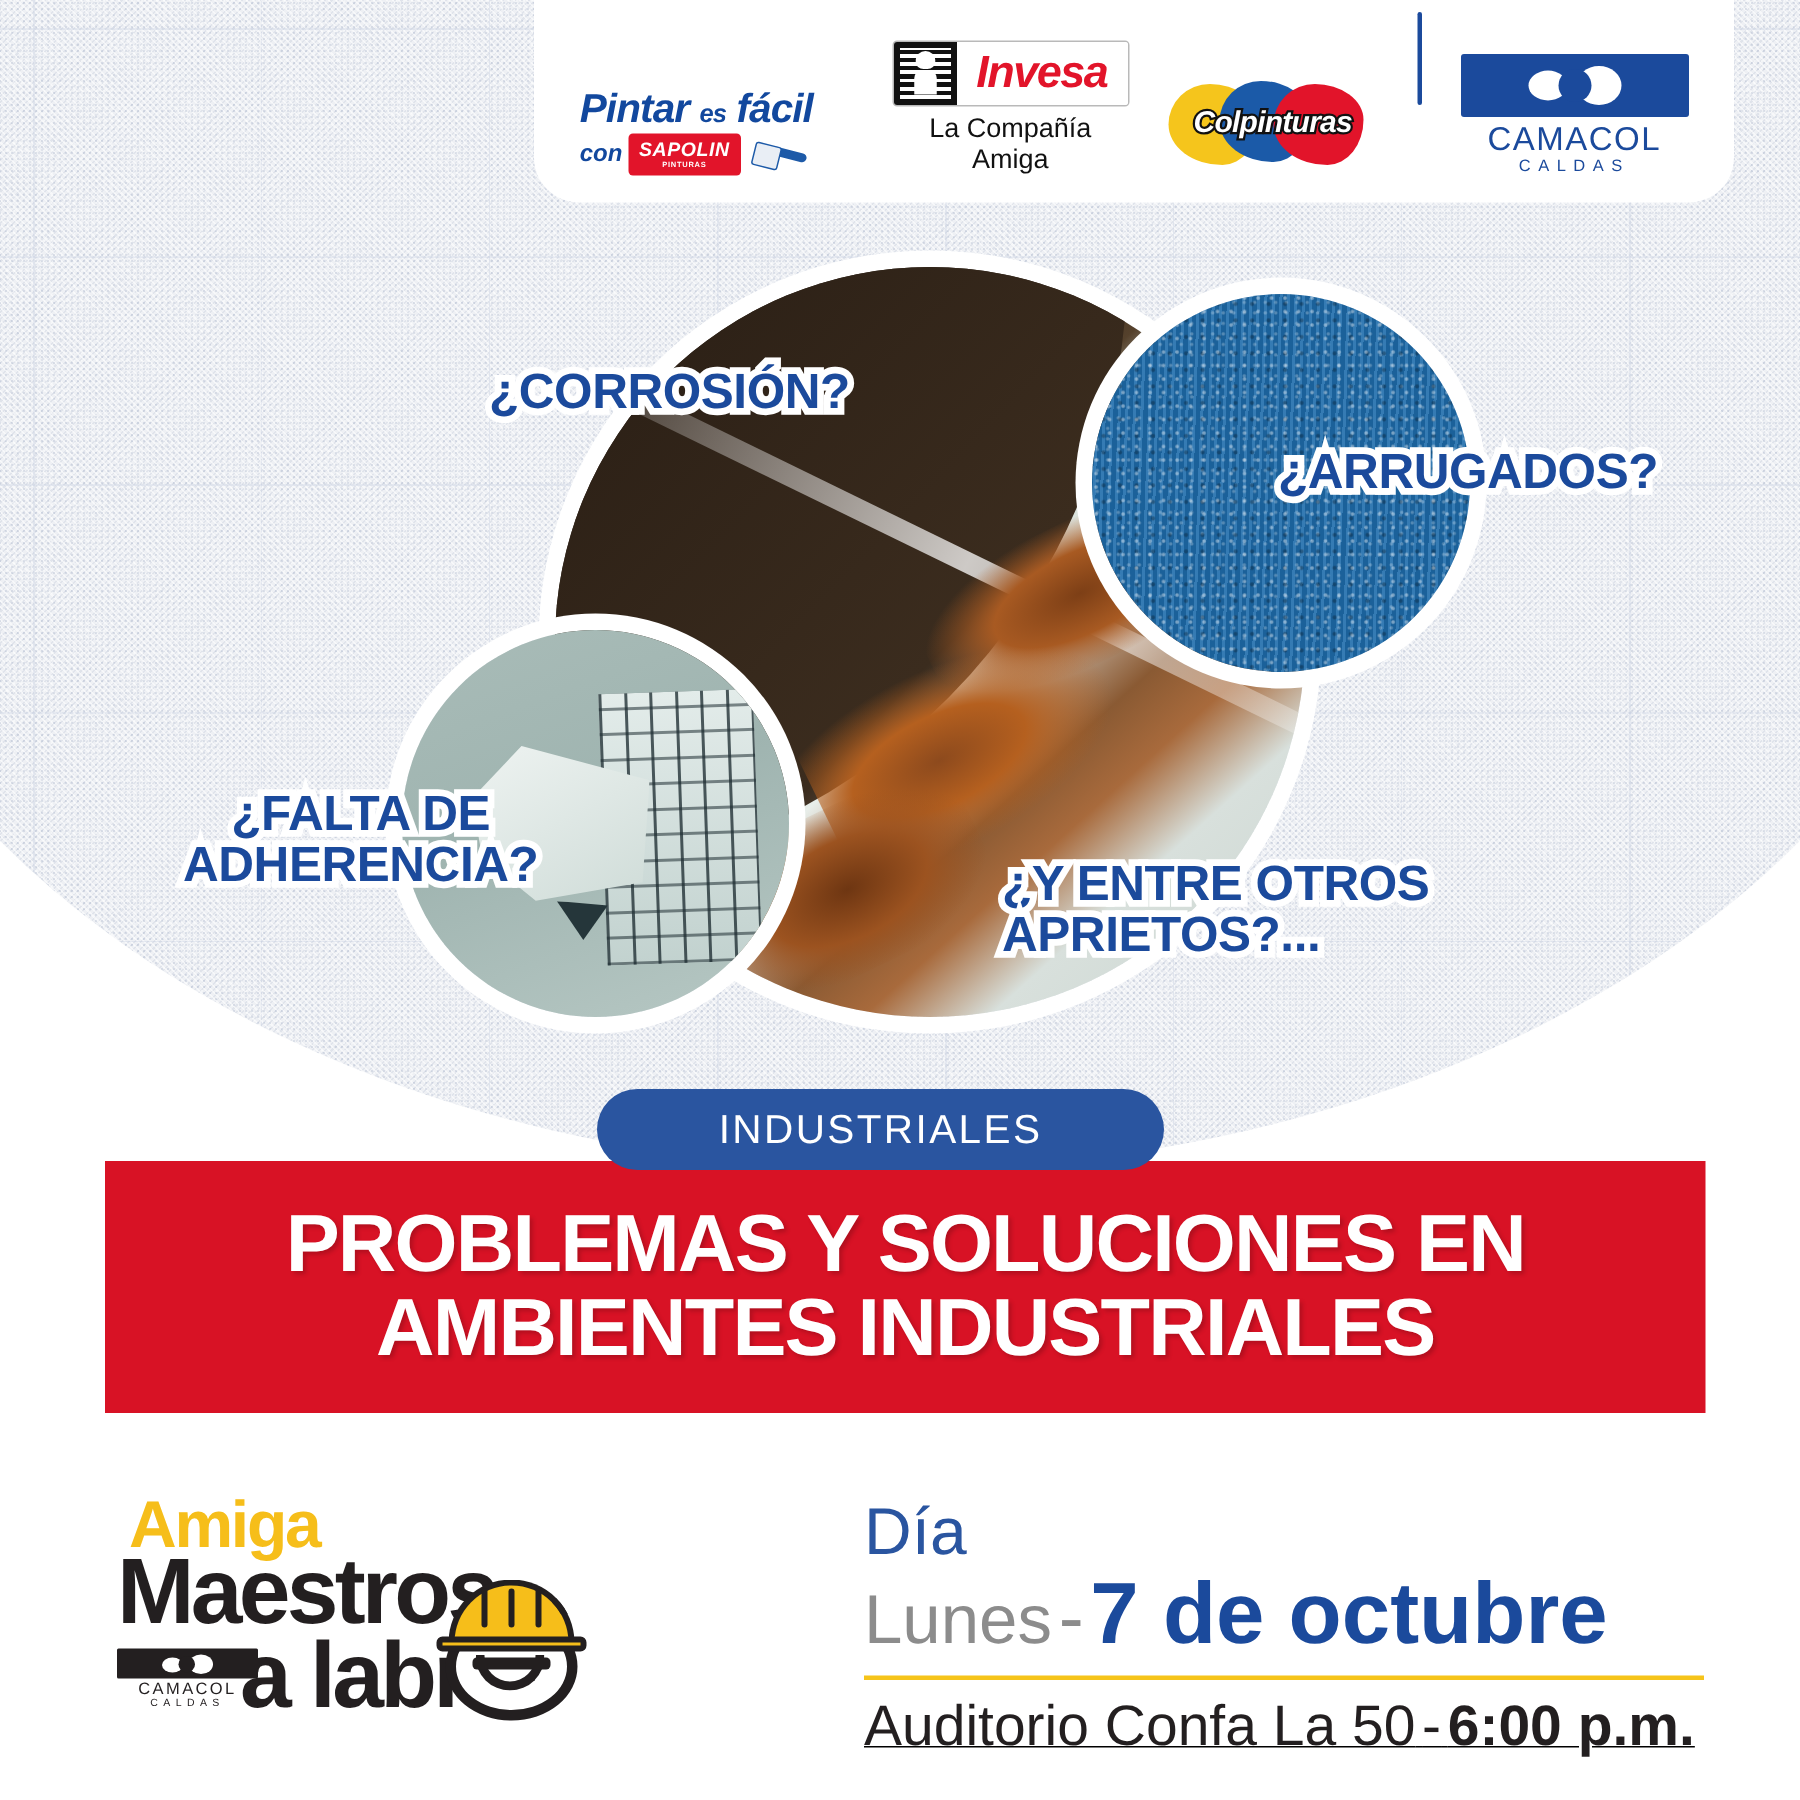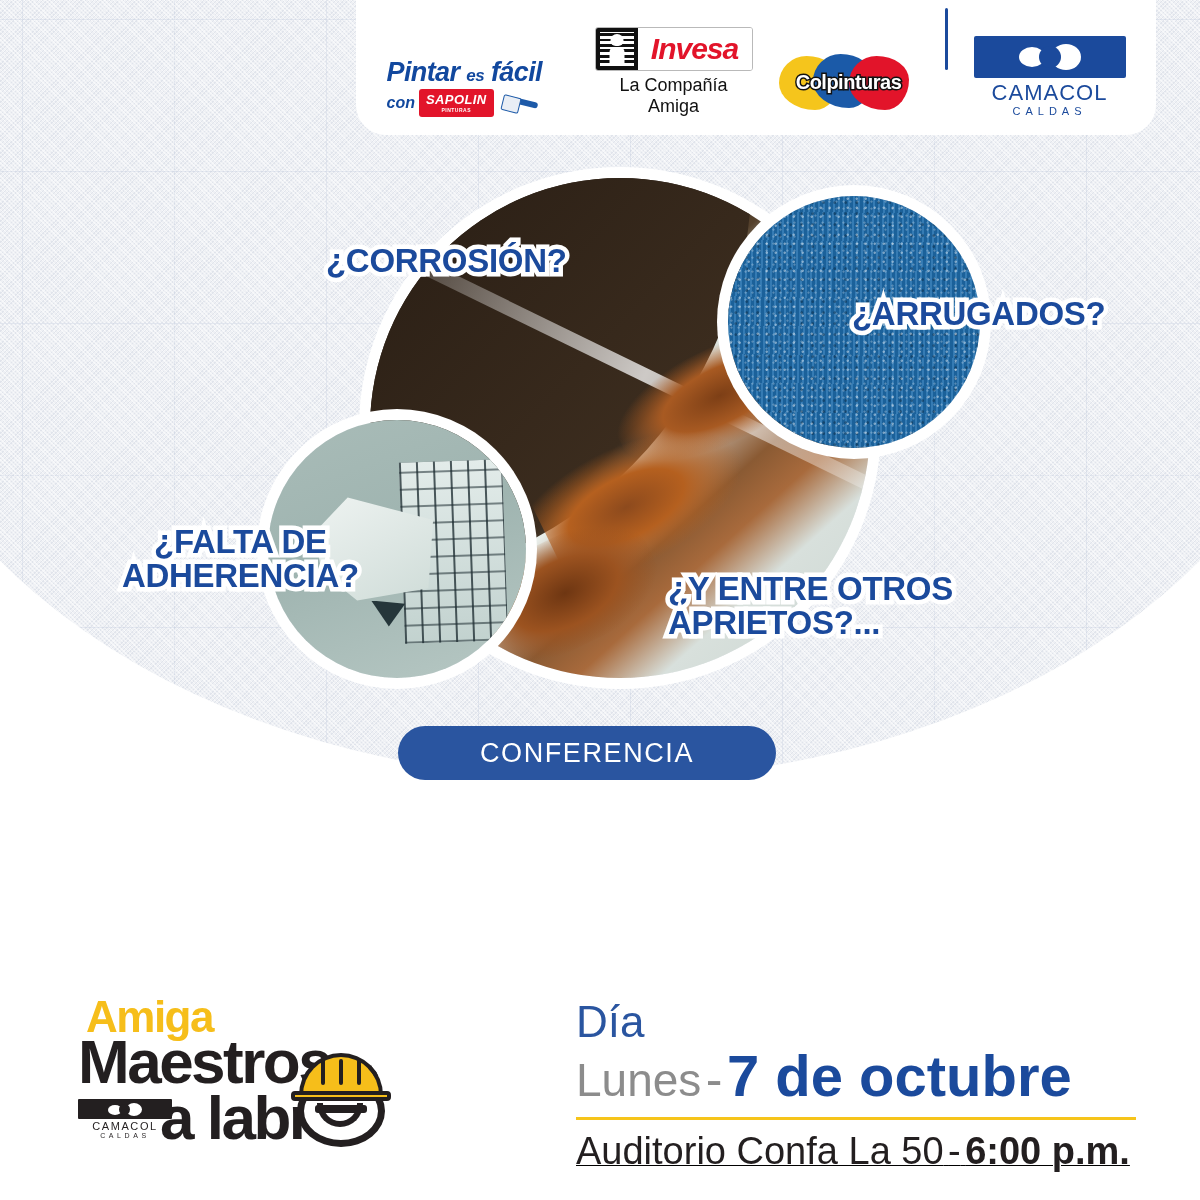--- a/index.html
+++ b/index.html
@@ -99,21 +99,21 @@
   .invesa .word span{ color:#E2142A; font-weight:800; font-size:30px; font-style:italic; letter-spacing:-1px;}
   .invesa .tag { text-align:center; font-size:18px; color:#111; margin-top:4px; font-weight:400;}
 
   
   .colp { width: 140px; height: 70px; position: relative; display:flex; align-items:center; justify-content:center;}
   .colp .blob { position:absolute; width:60px; height:54px; border-radius:46% 54% 40% 60% / 50% 44% 56% 50%; }
   .colp .b1 { background:#F5C51C; left:0px;   top:9px; }
   .colp .b2 { background:#1B5AA8; left:34px;  top:7px; }
   .colp .b3 { background:#E2142A; left:70px;  top:9px; }
   .colp .word {
-    position:relative; z-index:3; color:#ffffff; font-weight:800; 
+    position:relative; z-index:3; color:#ffffff; font-weight:800; font-style:italic;
     font-size:20px; letter-spacing:-0.5px;
     -webkit-text-stroke: 3px #111; paint-order: stroke fill;
     white-space:nowrap;
     text-align:center;
   }
 
   
   .divider { width:3px; height:62px; background:#1B4A9C; border-radius:2px; align-self:center; }
 
   
@@ -379,23 +379,27 @@
   </div>
 
   <div class="tag-label tag-corrosion">¿CORROSIÓN?</div>
   <div class="tag-label tag-arrugados">¿ARRUGADOS?</div>
   <div class="tag-label tag-falta">¿FALTA DE
 ADHERENCIA?</div>
   <div class="tag-label tag-aprietos">¿Y ENTRE OTROS
 APRIETOS?...</div>
 
   <div class="pill">
-    <span>CONFERENCIA</span>
-  </div>
-
+    <span>INDUSTRIALES</span>
+  </div>
+
+  <div class="title-band">
+    <div class="t">PROBLEMAS Y SOLUCIONES EN</div>
+    <div class="t">AMBIENTES INDUSTRIALES</div>
+  </div>
 
   <div class="club-logo">
     <div class="club">Amiga</div>
     <div class="maestros">Maestros</div>
     <div class="alaobra">
       <span>a la</span><span>bra</span>
     </div>
 
     <div class="helmet-face">
       <span class="face"></span>

